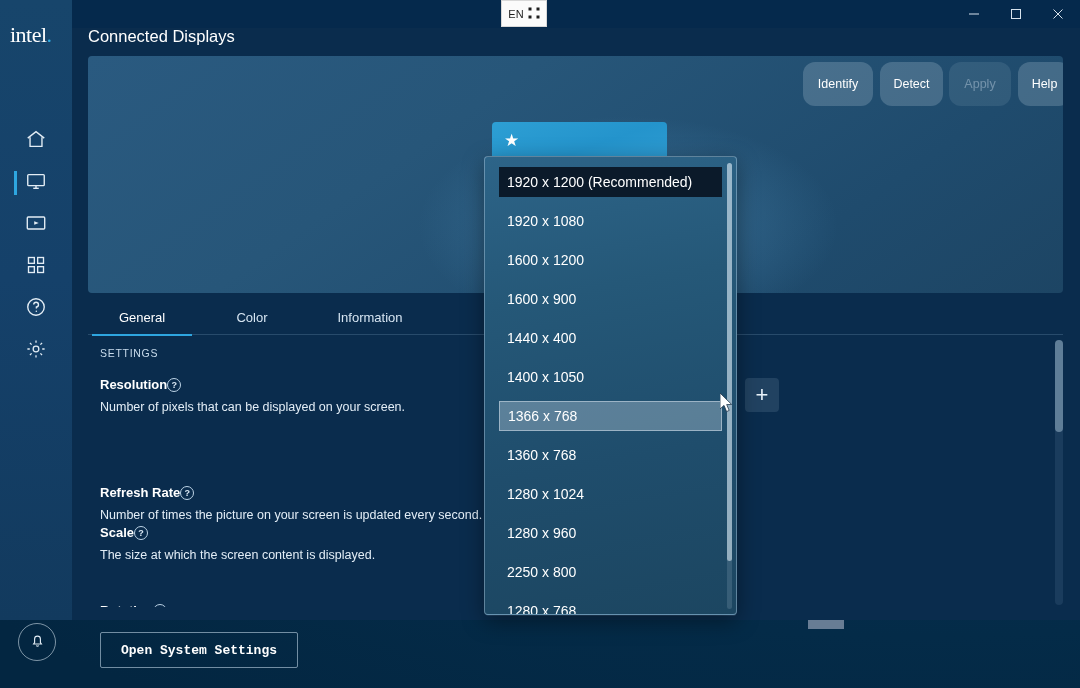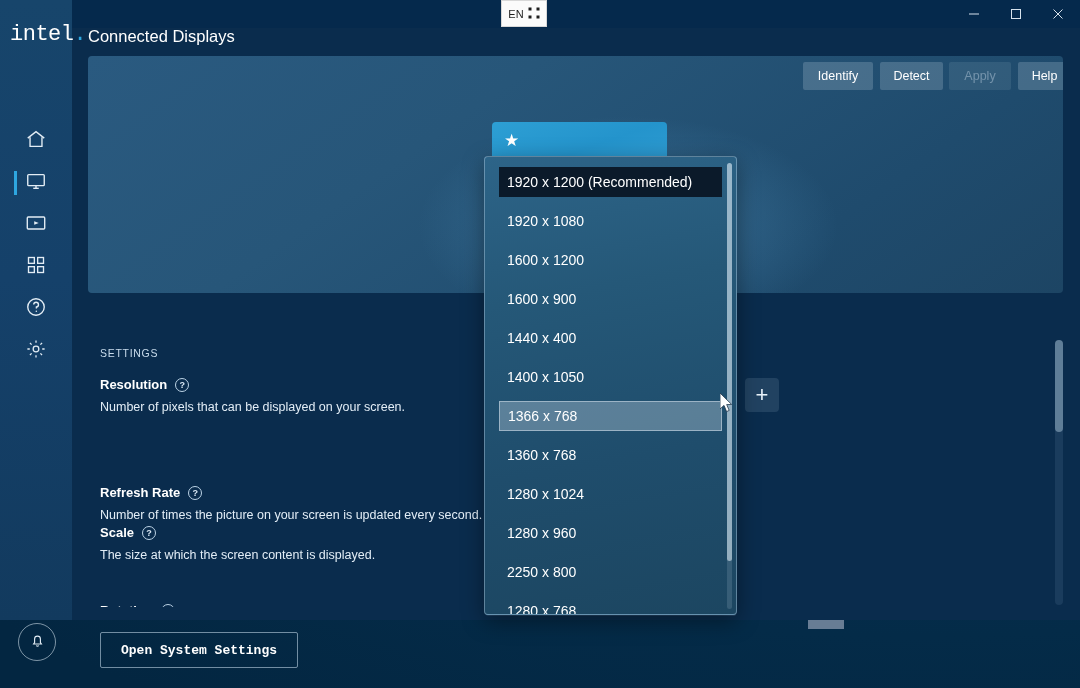--- a/index.html
+++ b/index.html
@@ -60,21 +60,21 @@
   #rail {
     position: absolute; left: 0; top: 0; width: 72px; height: 620px;
     background: linear-gradient(180deg, #17456b 0%, #174karma 1%, #154166 40%, #113a5e 100%);
     background: linear-gradient(180deg, #17456b 0%, #15416a 45%, #123a5e 100%);
   }
   #intel-logo {
     position: absolute; left: 10px; top: 22px;
     width: 56px; height: 26px;
     color: #ffffff;
     font-size: 22px; letter-spacing: -0.5px;
-    font-family: Liberation Mono, monospace;
+    font-family: Liberation Serif, serif;
   }
   #intel-logo .dot { color: #2fa8e0; }
   .rail-item {
     position: absolute; left: 0; width: 72px; height: 42px;
     display: flex; align-items: center; justify-content: center;
     color: #e3edf5;
   }
   .rail-item.active::before {
     content: ""; position: absolute; left: 14px; top: 9px;
     width: 3px; height: 24px; background: #2ea6e0;
@@ -102,24 +102,24 @@
     overflow: hidden;
   }
   #preview-glow {
     position: absolute; left: 330px; top: 60px; width: 420px; height: 220px;
     background: radial-gradient(closest-side, rgba(90,160,205,.45), rgba(90,160,205,0));
   }
 
   
   #toolbar { position: absolute; left: 0; top: 0; right: 0; height: 40px; }
   .tbtn {
-    position: absolute; top: 6px; height: 28px;
+    position: absolute; top: 6px; height: 44px;
     background: rgba(220,235,245,.20);
     color: #ffffff; font-size: 12.5px;
-    border: none; border-radius: 2px;
+    border: none; border-radius: 12px;
     display: flex; align-items: center; justify-content: center;
     padding: 0 12px;
   }
   .tbtn.disabled { color: rgba(222,235,246,.38); background: rgba(220,235,245,.10); }
   #btn-identify { left: 715px; width: 70px; }
   #btn-detect   { left: 792px; width: 63px; }
   #btn-apply    { left: 861px; width: 62px; text-align: center; }
   #btn-help     { left: 930px; width: 53px; }
 
   
@@ -168,21 +168,21 @@
     position: absolute; left: 88px; top: 337px;
     width: 975px; height: 270px;
     overflow: hidden;
   }
   #settings-label {
     position: absolute; left: 12px; top: 10px;
     font-size: 10.5px; letter-spacing: .7px; color: #c9dcec;
   }
   .setting { position: absolute; left: 12px; width: 420px; }
   .setting .s-head {
-    display: flex; align-items: center; gap: 8px;
+    display: flex; align-items: center; 
     font-size: 13px; font-weight: bold; color: #ffffff;
   }
   .s-help {
     width: 14px; height: 14px; border-radius: 50%;
     border: 1px solid #bcd3e6; color: #dbe9f5;
     font-size: 9px; line-height: 12px; text-align: center;
   }
   .setting .s-desc {
     margin-top: 5px; font-size: 12.5px; color: #e2edf6;
     line-height: 20px; font-weight: 400;
@@ -389,20 +389,25 @@
       <div class="tbtn" id="btn-help">Help</div>
     </div>
 
     <div id="display-card">
       <div id="display-star">★</div>
     </div>
   </div>
 
   <div id="add-display">+</div>
 
+  <div id="tabs">
+    <div class="tab active" id="tab-general">General</div>
+    <div class="tab" id="tab-color">Color</div>
+    <div class="tab" id="tab-information">Information</div>
+  </div>
 
   <div id="settings-scroll">
     <div id="settings-label">SETTINGS</div>
 
     <div class="setting" id="setting-resolution">
       <div class="s-head">
         <span>Resolution</span>
         <span class="s-help">?</span>
       </div>
       <div class="s-desc">Number of pixels that can be displayed on your screen.</div>

